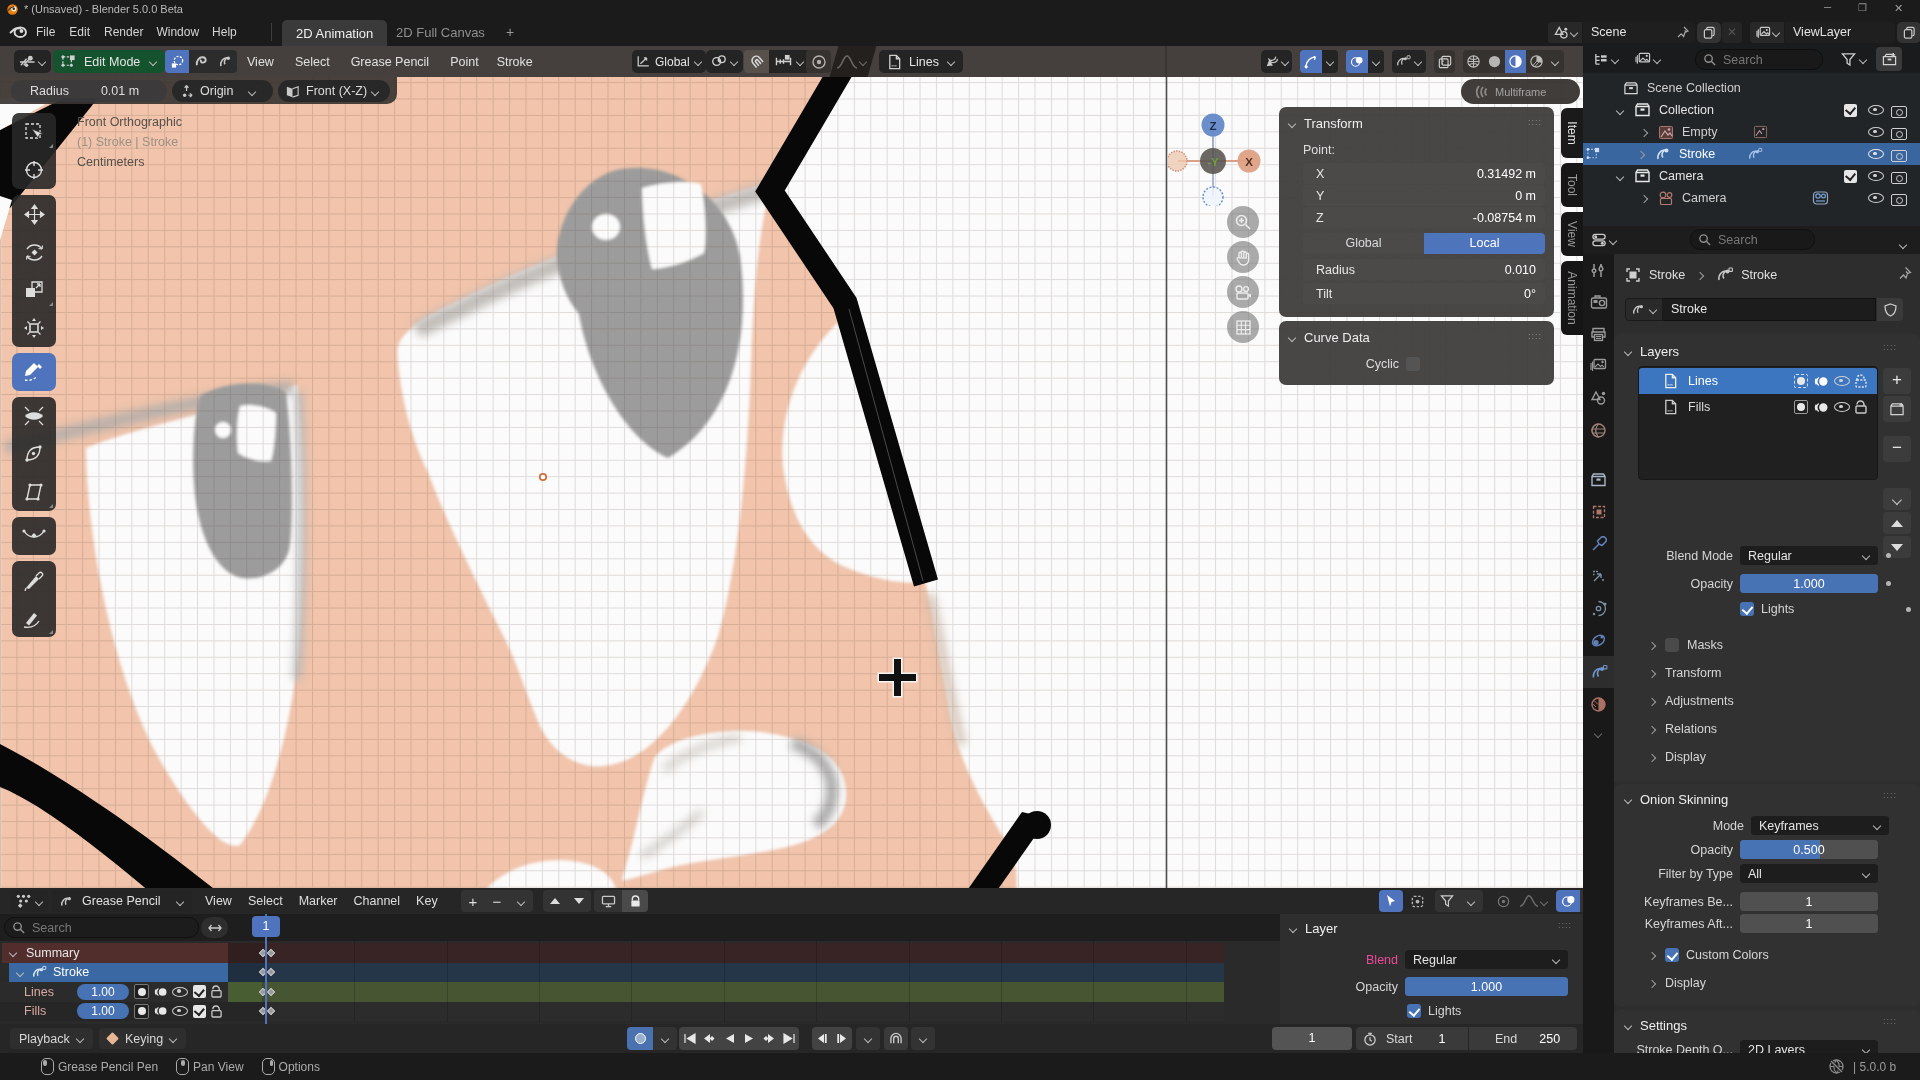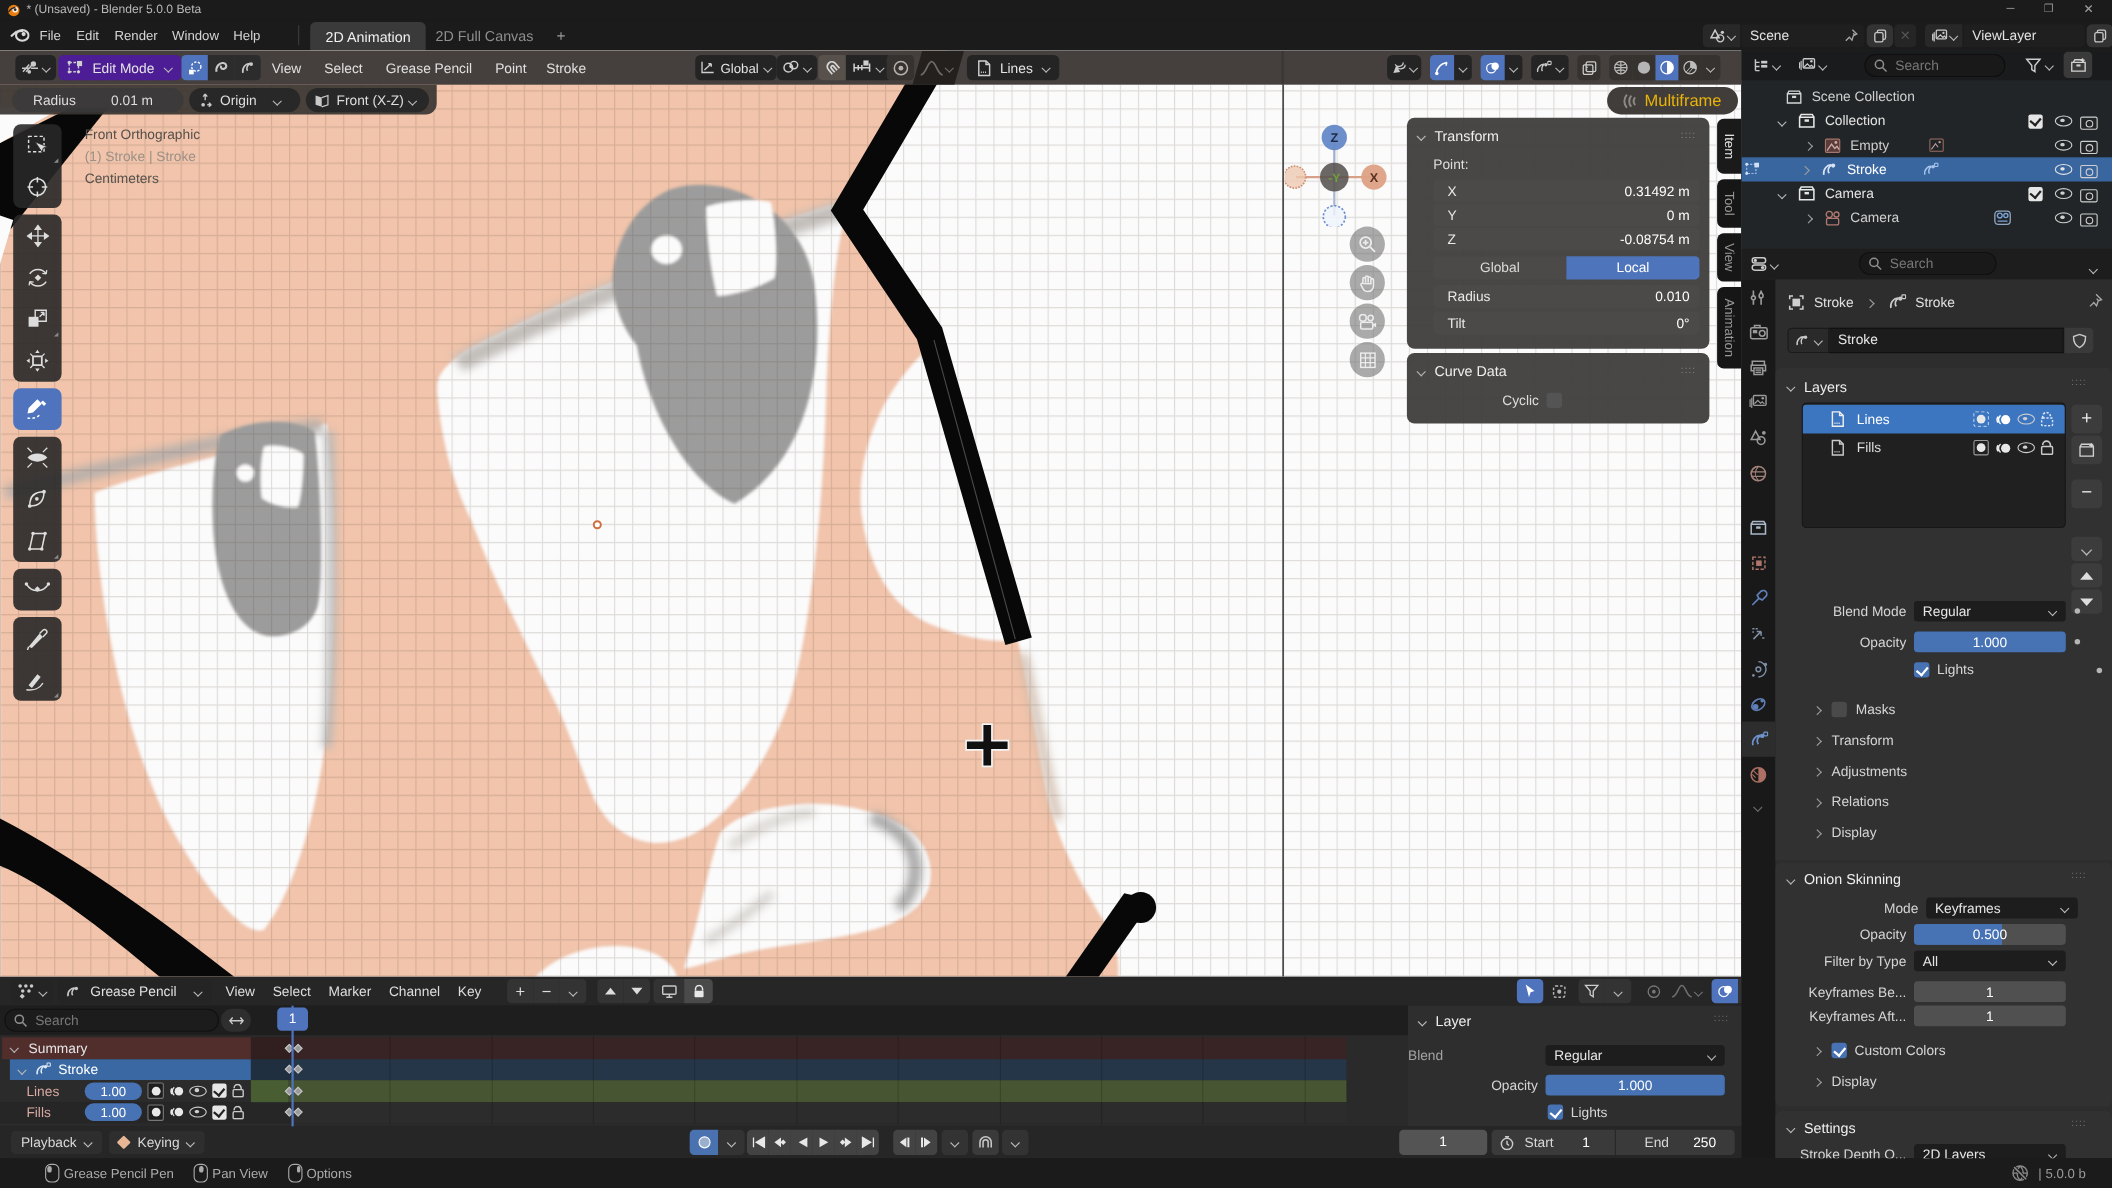--- a/index.html
+++ b/index.html
@@ -183,21 +183,21 @@
     <div class="abs" style="left:834px;top:0;width:38px;height:31px;background:#23201e;transform:skewX(-16deg);"></div>
     <div class="abs" style="left:1165px;top:0;width:2px;height:31px;background:#3a3633;"></div>
     <div class="abs pill" style="left:14px;top:4px;height:23px;padding:0 5px;background:#242424;">
       <svg width="17" height="16" viewBox="0 0 18 17">
           <path d="M2,12 L8,5 M5,12 L11,5 M1,8.5 h8 M9.5,8.5 h7" stroke="#c9c9c9" stroke-width="1.4"></path>
           <circle cx="12" cy="4.5" r="2.6" fill="#c9c9c9"></circle>
           <circle cx="8" cy="12" r="1.8" fill="#c9c9c9"></circle>
         </svg>
       <span class="chev" style="margin-left:3px;"></span>
     </div>
-    <div class="abs pill" style="left:53px;top:4px;height:23px;padding:0 8px;background:#4c1d95;">
+    <div class="abs pill" style="left:53px;top:4px;height:23px;padding:0 8px;background:#14532d;">
       <svg width="16" height="15" viewBox="0 0 17 16">
           <rect x="2" y="3" width="9" height="9" fill="none" stroke="#cfcfcf" stroke-width="1.3" stroke-dasharray="2.5 1.6"></rect>
           <rect x="9.5" y="1.5" width="5" height="5" fill="#cfcfcf"></rect>
           <circle cx="2" cy="3" r="1.6" fill="#cfcfcf"></circle>
           <circle cx="2" cy="12" r="1.6" fill="#cfcfcf"></circle>
           <circle cx="11" cy="12" r="1.6" fill="#cfcfcf"></circle>
         </svg>
       <span style="margin-left:7px;font-size:12.5px;color:#e4e4e4;">Edit Mode</span>
       <span class="chev" style="margin-left:10px;"></span>
     </div>
@@ -585,21 +585,21 @@
           <rect x="2" y="2" width="13" height="13" fill="none" stroke="#ececec" stroke-width="1.3"></rect>
           <path d="M2,6.3 h13 M2,10.6 h13 M6.3,2 v13 M10.6,2 v13" stroke="#ececec" stroke-width="1.1"></path>
         </svg>
     </div>
   </div>
 
   <div class="abs row" style="left:1461px;top:79px;width:119px;height:25px;background:rgba(55,51,47,0.95);border-radius:12.5px;padding:0 10px;">
     <svg width="18" height="16" viewBox="0 0 18 16">
         <path d="M8,2 a9,9 0 0 0 0,12 M12,3 a7.5,7.5 0 0 0 0,10 M15.5,4.5 a5.5,5.5 0 0 0 0,7" stroke="#8d8984" stroke-width="1.8" fill="none"></path>
       </svg>
-    <span style="margin-left:6px;font-size:15px;color:#eab308;">Multiframe</span>
+    <span style="margin-left:6px;font-size:11px;color:#a3a3a3;">Multiframe</span>
   </div>
 
   <div class="abs" style="left:1561px;top:108px;width:22px;">
     <div class="vtab" style="height:50px;color:#e8e8e8;background:#1a1a1a;">
         <span>Item</span>
       </div>
     <div class="vtab" style="height:44px;color:#999;">
         <span>Tool</span>
       </div>
     <div class="vtab" style="height:44px;color:#999;">
@@ -1286,21 +1286,21 @@
     <div class="abs" style="left:264.5px;top:26px;width:2.5px;height:110px;background:#4f74bd;"></div>
     <div class="abs" style="left:252px;top:28px;width:28px;height:21px;background:#4f74bd;border-radius:4px;color:#fff;text-align:center;line-height:21px;">1</div>
 
     <div class="abs" style="left:1280px;top:26px;width:303px;height:110px;background:#2e2e2e;">
       <div class="row" style="margin:7px 0 0 10px;">
           <span class="chev"></span>
           <span style="margin-left:8px;color:#eee;font-size:13px;">Layer</span>
         </div>
       <span class="abs" style="left:278px;top:6px;color:#777;font-size:9px;letter-spacing:1px;">::::</span>
       <div class="row" style="margin:14px 0 0 0;">
-        <span style="width:118px;text-align:left;color:#a3a3a3;">Blend</span>
+        <span style="width:118px;text-align:right;color:#ec4899;">Blend</span>
         <div class="pfield row" style="margin-left:7px;width:163px;">
             <span style="padding-left:8px;">Regular</span>
             <span class="chev" style="position:absolute;right:8px;"></span>
           </div>
       </div>
       <div class="row" style="margin:8px 0 0 0;">
         <span style="width:118px;text-align:right;color:#d5d5d5;">Opacity</span>
         <div class="pfield row" style="margin-left:7px;width:163px;background:#4772b3;justify-content:center;">
             <span style="color:#fff;">1.000</span>
           </div>

